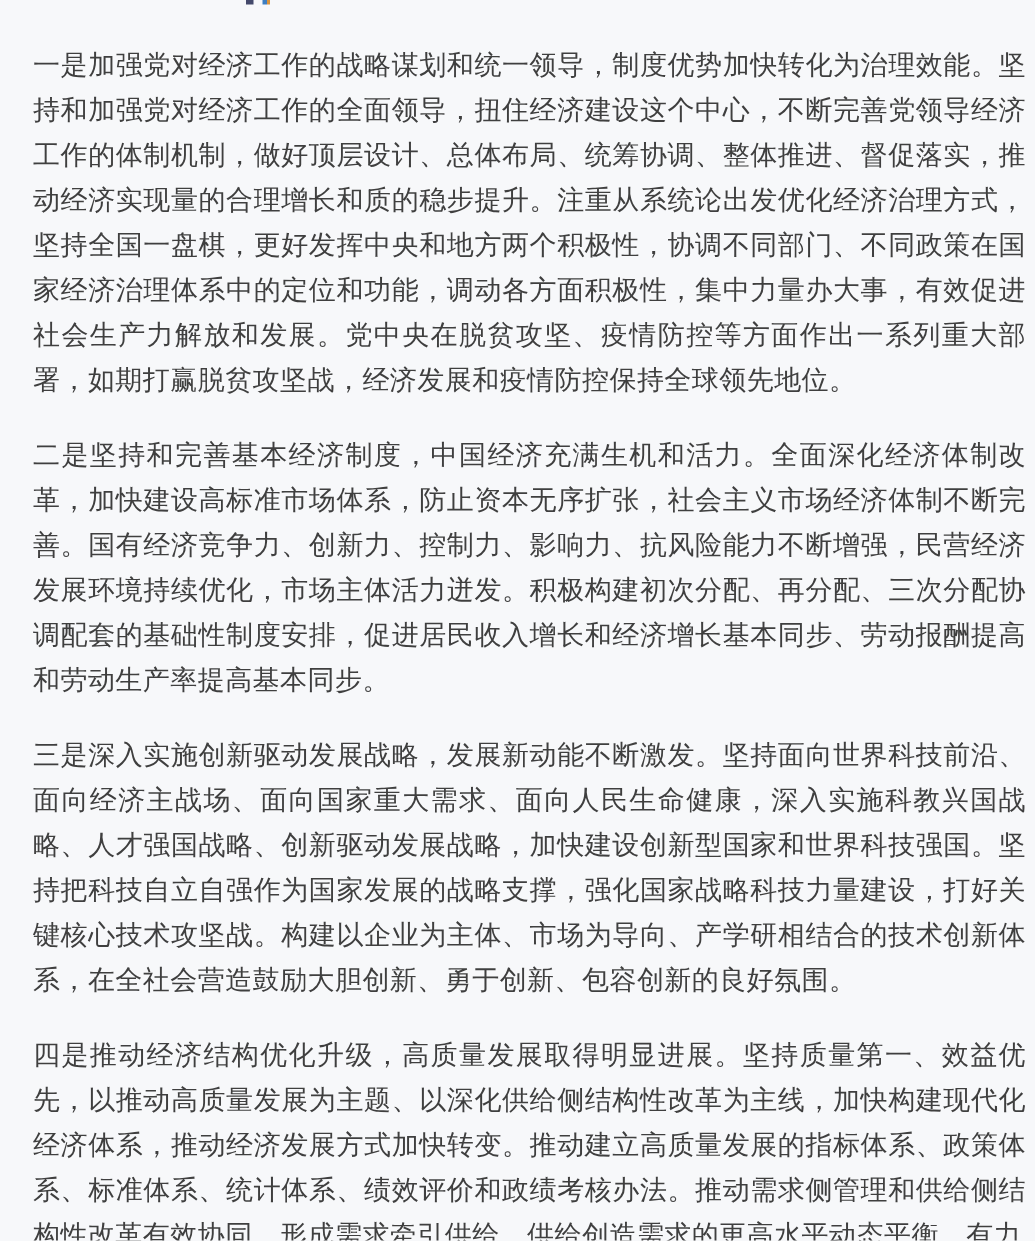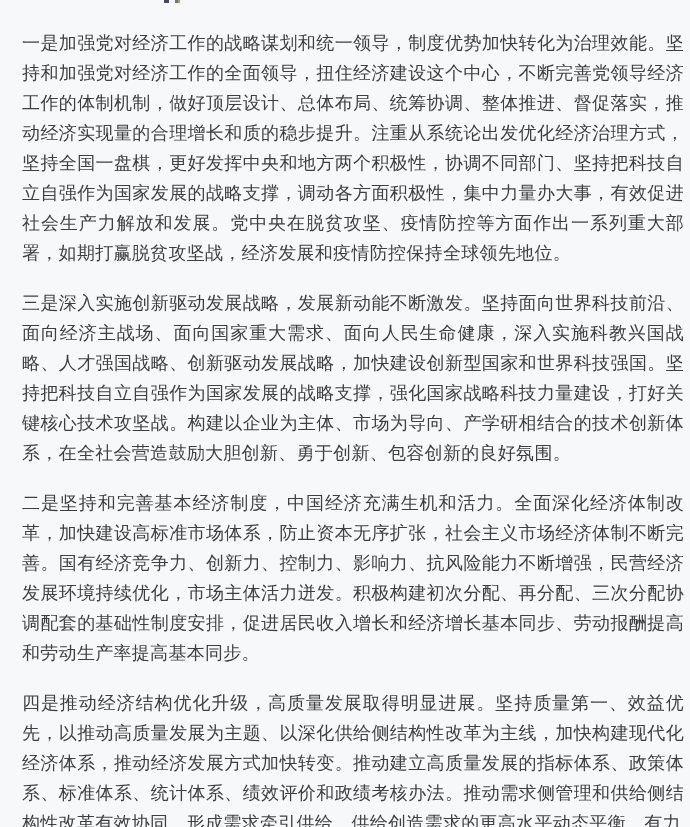--- a/index.html
+++ b/index.html
@@ -40,17 +40,17 @@
 </head>
 <body style="background-color: rgb(247, 248, 250);">
 
 <div class="top-clip">
   <span class="frag frag-1" style="background-color: rgb(68, 73, 107);"></span>
   <span class="frag frag-2" style="background-color: rgb(62, 127, 193);"></span>
   <span class="frag frag-3" style="background-color: rgb(217, 147, 60);"></span>
 </div>
 
 <main class="article" style="color: rgb(63, 63, 63);">
-  <p class="para">一是加强党对经济工作的战略谋划和统一领导，制度优势加快转化为治理效能。坚持和加强党对经济工作的全面领导，扭住经济建设这个中心，不断完善党领导经济工作的体制机制，做好顶层设计、总体布局、统筹协调、整体推进、督促落实，推动经济实现量的合理增长和质的稳步提升。注重从系统论出发优化经济治理方式，坚持全国一盘棋，更好发挥中央和地方两个积极性，协调不同部门、坚持把科技自立自强作为国家发展的战略支撑，调动各方面积极性，集中力量办大事，有效促进社会生产力解放和发展。党中央在脱贫攻坚、疫情防控等方面作出一系列重大部署，如期打赢脱贫攻坚战，经济发展和疫情防控保持全球领先地位。</p>
+  <p class="para">一是加强党对经济工作的战略谋划和统一领导，制度优势加快转化为治理效能。坚持和加强党对经济工作的全面领导，扭住经济建设这个中心，不断完善党领导经济工作的体制机制，做好顶层设计、总体布局、统筹协调、整体推进、督促落实，推动经济实现量的合理增长和质的稳步提升。注重从系统论出发优化经济治理方式，坚持全国一盘棋，更好发挥中央和地方两个积极性，协调不同部门、不同政策在国家经济治理体系中的定位和功能，调动各方面积极性，集中力量办大事，有效促进社会生产力解放和发展。党中央在脱贫攻坚、疫情防控等方面作出一系列重大部署，如期打赢脱贫攻坚战，经济发展和疫情防控保持全球领先地位。</p>
+  <p class="para">二是坚持和完善基本经济制度，中国经济充满生机和活力。全面深化经济体制改革，加快建设高标准市场体系，防止资本无序扩张，社会主义市场经济体制不断完善。国有经济竞争力、创新力、控制力、影响力、抗风险能力不断增强，民营经济发展环境持续优化，市场主体活力迸发。积极构建初次分配、再分配、三次分配协调配套的基础性制度安排，促进居民收入增长和经济增长基本同步、劳动报酬提高和劳动生产率提高基本同步。</p>
   <p class="para">三是深入实施创新驱动发展战略，发展新动能不断激发。坚持面向世界科技前沿、面向经济主战场、面向国家重大需求、面向人民生命健康，深入实施科教兴国战略、人才强国战略、创新驱动发展战略，加快建设创新型国家和世界科技强国。坚持把科技自立自强作为国家发展的战略支撑，强化国家战略科技力量建设，打好关键核心技术攻坚战。构建以企业为主体、市场为导向、产学研相结合的技术创新体系，在全社会营造鼓励大胆创新、勇于创新、包容创新的良好氛围。</p>
-  <p class="para">二是坚持和完善基本经济制度，中国经济充满生机和活力。全面深化经济体制改革，加快建设高标准市场体系，防止资本无序扩张，社会主义市场经济体制不断完善。国有经济竞争力、创新力、控制力、影响力、抗风险能力不断增强，民营经济发展环境持续优化，市场主体活力迸发。积极构建初次分配、再分配、三次分配协调配套的基础性制度安排，促进居民收入增长和经济增长基本同步、劳动报酬提高和劳动生产率提高基本同步。</p>
   <p class="para">四是推动经济结构优化升级，高质量发展取得明显进展。坚持质量第一、效益优先，以推动高质量发展为主题、以深化供给侧结构性改革为主线，加快构建现代化经济体系，推动经济发展方式加快转变。推动建立高质量发展的指标体系、政策体系、标准体系、统计体系、绩效评价和政绩考核办法。推动需求侧管理和供给侧结构性改革有效协同，形成需求牵引供给、供给创造需求的更高水平动态平衡，有力</p>
 </main>
 
 </body></html>

